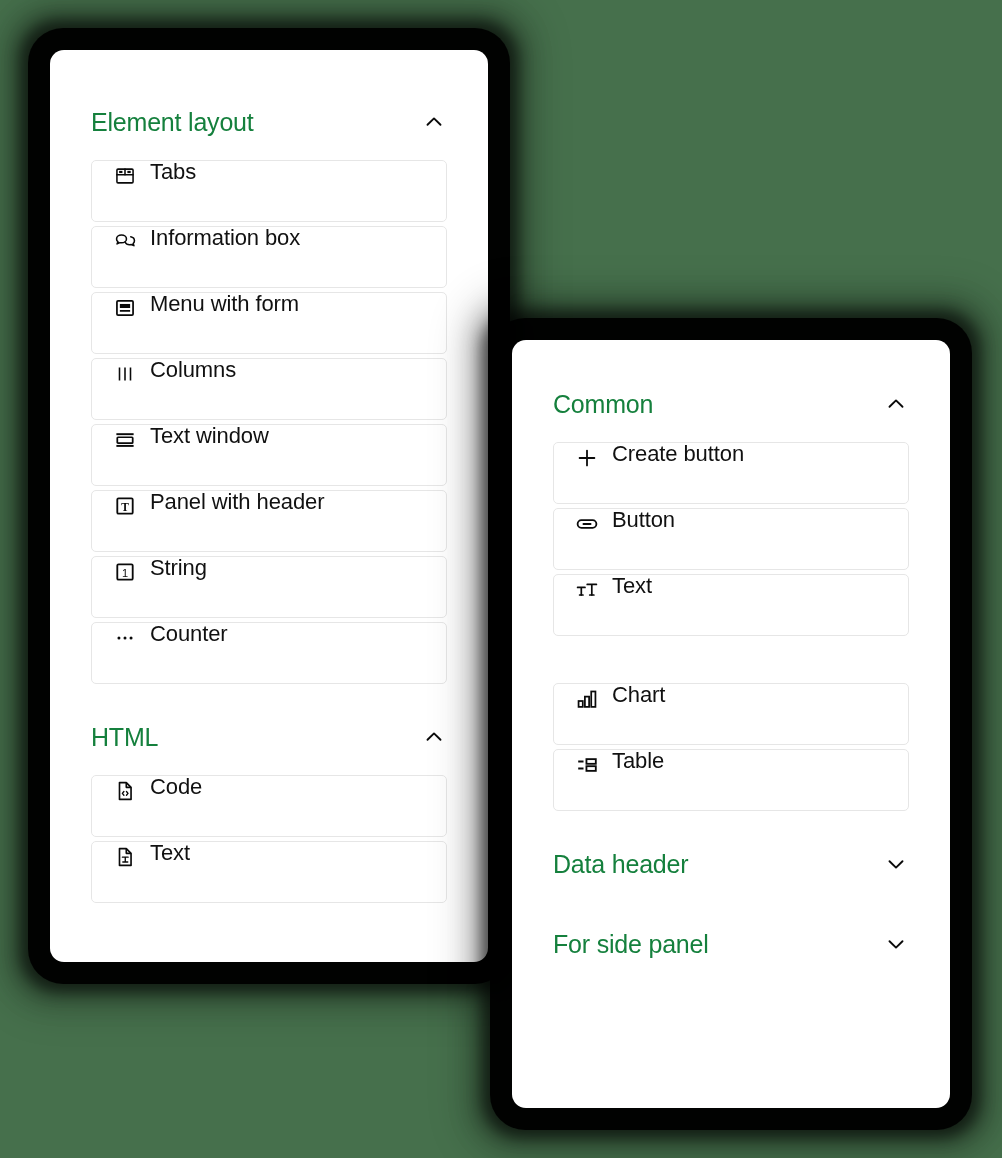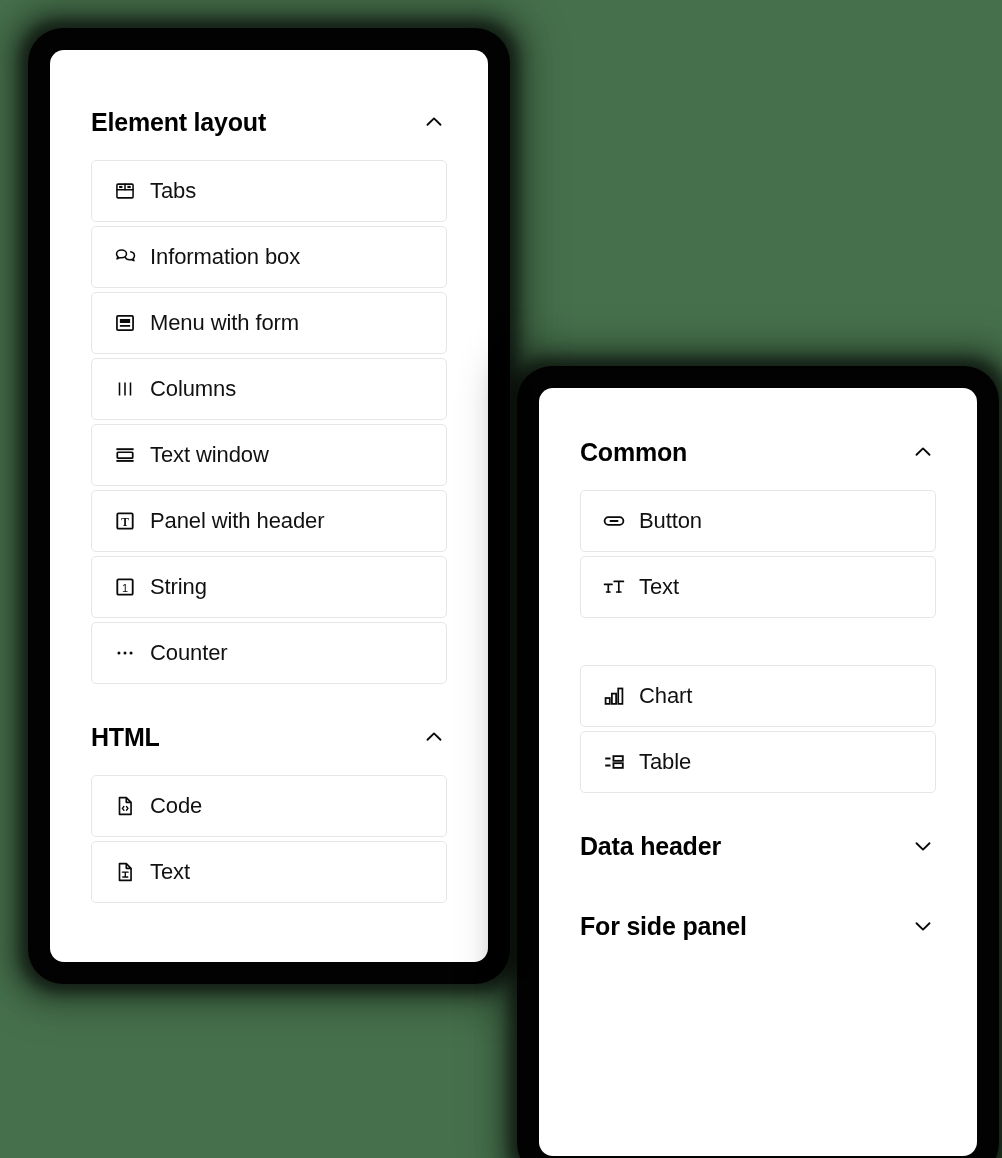--- a/index.html
+++ b/index.html
@@ -37,65 +37,63 @@
 
   #card-left {
     left: 50px;
     top: 50px;
     width: 438px;
     height: 912px;
     z-index: 1;
   }
 
   #card-right {
-    left: 539px;
+    left: 512px;
     top: 340px;
     width: 438px;
     height: 768px;
     z-index: 2;
-    margin-top: 48px;
   }
 
   .card-inner {
     padding: 0 41px;
   }
 
   
   .section-head {
     display: flex;
     align-items: center;
     justify-content: space-between;
     height: 44px;
     cursor: pointer;
     user-select: none;
   }
   .section-title {
     font-size: 25px;
-    font-weight: bold;
-    color: #000000;
+    font-weight: normal;
+    color: #15803d;
     letter-spacing: -0.2px;
     line-height: 1;
   }
   .chev {
     width: 26px;
     height: 26px;
     display: flex;
     align-items: center;
     justify-content: center;
     flex: none;
   }
   .chev svg { display: block; }
 
   
   .item-list {
     margin-top: 16px;
   }
   .item {
     display: flex;
-    align-items: center;
     height: 62px;
     border: 1px solid #e6e6e6;
     border-radius: 5px;
     margin-bottom: 4px;
     box-sizing: border-box;
     background: #fff;
     cursor: pointer;
   }
   .item:last-child { margin-bottom: 0; }
 
@@ -258,20 +256,28 @@
           <span class="chev">
             <svg width="24" height="24" viewBox="0 0 24 24">
               <path d="M5.5 14.8 L12 8.4 L18.5 14.8" stroke="#0a0a0a" fill="none" stroke-width="1.9" stroke-linecap="round" stroke-linejoin="round"></path>
             </svg>
           </span>
         </div>
         <div class="item-list">
           <div class="item">
             <span class="item-icon">
               <svg width="24" height="24" viewBox="0 0 24 24">
+                <path d="M12 4.6V19.4M4.6 12H19.4" stroke="currentColor" stroke-width="1.8" stroke-linecap="round"></path>
+              </svg>
+            </span>
+            <span class="item-label">Create button</span>
+          </div>
+          <div class="item">
+            <span class="item-icon">
+              <svg width="24" height="24" viewBox="0 0 24 24">
                 <rect x="2.6" y="8.2" width="18.8" height="7.6" rx="3.8" stroke="currentColor" fill="none" stroke-width="1.8"></rect>
                 <path d="M8.4 12H15.6" stroke="currentColor" stroke-width="1.8" stroke-linecap="round"></path>
               </svg>
             </span>
             <span class="item-label">Button</span>
           </div>
           <div class="item">
             <span class="item-icon">
               <svg width="24" height="24" viewBox="0 0 24 24">
                 <path d="M2.6 9.4h7.4M6.3 9.4v7.6" stroke="currentColor" stroke-width="1.7" stroke-linecap="round"></path>

